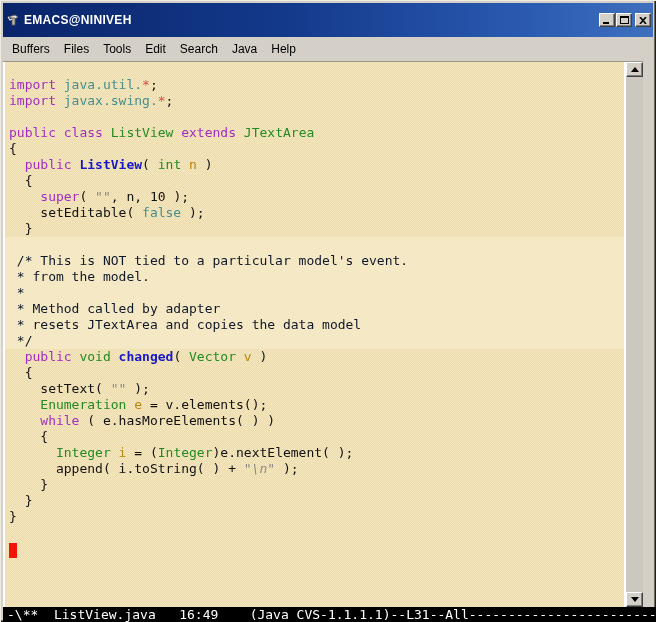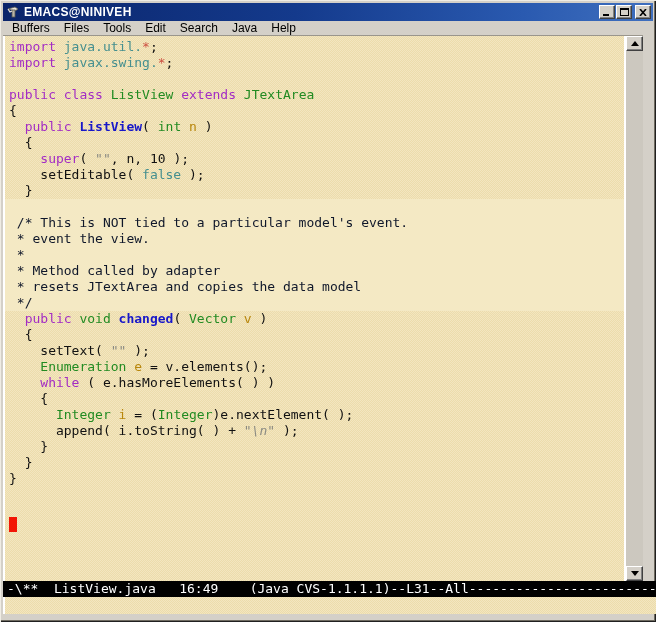--- a/index.html
+++ b/index.html
@@ -9,21 +9,21 @@
   .window {
     width:656px; height:622px;
     background:#d4d0c8;
     padding:3px;
     position:relative;
     box-shadow: inset 1px 1px 0 #efece4, inset -1px -1px 0 #202020, inset -2px -2px 0 #6e6a60;
   }
 
   
   .titlebar {
-    height:18px;
+    height:34px;
     background:linear-gradient(90deg,#0a246a 0%,#143a8c 45%,#2a5ab0 80%,#3f6fbe 100%);
     display:flex; align-items:center;
     padding:0 2px 0 3px;
   }
   .title-icon { width:15px; height:14px; display:inline-block; flex:0 0 auto; }
   .title-text {
     color:#ffffff; font-weight:bold; font-size:12px; line-height:18px;
     margin-left:3px; flex:1 1 auto;
     letter-spacing:0.3px;
     white-space:nowrap; overflow:hidden;
@@ -35,21 +35,21 @@
     border-color:#ffffff #404040 #404040 #ffffff;
     box-shadow: inset -1px -1px 0 #808080;
     display:flex; align-items:center; justify-content:center;
     margin-left:1px;
   }
   .winbtn.close { margin-left:3px; }
   .winbtn svg { display:block; }
 
   
   .menubar {
-    height:14px;
+    height:24px;
     display:flex; align-items:center;
     font-size:12px; color:#000;
     padding-left:2px;
     background:#d4d0c8;
   }
   .menu-item { padding:2px 7px 3px 7px; white-space:nowrap; }
 
   
   .content-row {
     height:546px;
@@ -67,21 +67,21 @@
     background-image:
       linear-gradient(45deg,#f3e6c0 25%,transparent 25%,transparent 75%,#f3e6c0 75%),
       linear-gradient(45deg,#f3e6c0 25%,transparent 25%,transparent 75%,#f3e6c0 75%);
     background-position:0 0,1px 1px;
     background-size:2px 2px;
   }
   .code {
     position:absolute; inset:0;
     font-family:"DejaVu Sans Mono","Liberation Mono",monospace;
     font-size:13px; line-height:16px;
-    padding-top:3px;
+    padding-top:15px;
   }
   .code-line {
     height:16px;
     white-space:pre;
     padding-left:4px;
     color:#111;
   }
   .code-line.hl { background:#f4e9c4; }
 
   .tk-kw { color:#a32cc4; }               
@@ -194,21 +194,21 @@
           <div class="code-line"></div>
           <div class="code-line"><span class="tk-kw">public</span><span class="tk-pl"> </span><span class="tk-kw">class</span><span class="tk-pl"> </span><span class="tk-ty">ListView</span><span class="tk-pl"> </span><span class="tk-kw">extends</span><span class="tk-pl"> </span><span class="tk-ty">JTextArea</span></div>
           <div class="code-line"><span class="tk-pl">{</span></div>
           <div class="code-line"><span class="tk-pl">  </span><span class="tk-kw">public</span><span class="tk-pl"> </span><span class="tk-fn">ListView</span><span class="tk-pl">( </span><span class="tk-ty">int</span><span class="tk-pl"> </span><span class="tk-va">n</span><span class="tk-pl"> )</span></div>
           <div class="code-line"><span class="tk-pl">  {</span></div>
           <div class="code-line"><span class="tk-pl">    </span><span class="tk-kw">super</span><span class="tk-pl">( </span><span class="tk-sr">""</span><span class="tk-pl">, n, 10 );</span></div>
           <div class="code-line"><span class="tk-pl">    setEditable( </span><span class="tk-cn">false</span><span class="tk-pl"> );</span></div>
           <div class="code-line"><span class="tk-pl">  }</span></div>
           <div class="code-line hl"></div>
           <div class="code-line hl"><span class="tk-cm"> /* This is NOT tied to a particular model's event.</span></div>
-          <div class="code-line hl"><span class="tk-cm"> * event the view.</span></div>
+          <div class="code-line hl"><span class="tk-cm"> * from the model.</span></div>
           <div class="code-line hl"><span class="tk-cm"> *</span></div>
           <div class="code-line hl"><span class="tk-cm"> * Method called by adapter</span></div>
           <div class="code-line hl"><span class="tk-cm"> * resets JTextArea and copies the data model</span></div>
           <div class="code-line hl"><span class="tk-cm"> */</span></div>
           <div class="code-line"><span class="tk-pl">  </span><span class="tk-kw">public</span><span class="tk-pl"> </span><span class="tk-ty">void</span><span class="tk-pl"> </span><span class="tk-fn">changed</span><span class="tk-pl">( </span><span class="tk-ty">Vector</span><span class="tk-pl"> </span><span class="tk-va">v</span><span class="tk-pl"> )</span></div>
           <div class="code-line"><span class="tk-pl">  {</span></div>
           <div class="code-line"><span class="tk-pl">    setText( </span><span class="tk-sr">""</span><span class="tk-pl"> );</span></div>
           <div class="code-line"><span class="tk-pl">    </span><span class="tk-ty">Enumeration</span><span class="tk-pl"> </span><span class="tk-va">e</span><span class="tk-pl"> = v.elements();</span></div>
           <div class="code-line"><span class="tk-pl">    </span><span class="tk-kw">while</span><span class="tk-pl"> ( e.hasMoreElements( ) )</span></div>
           <div class="code-line"><span class="tk-pl">    {</span></div>

